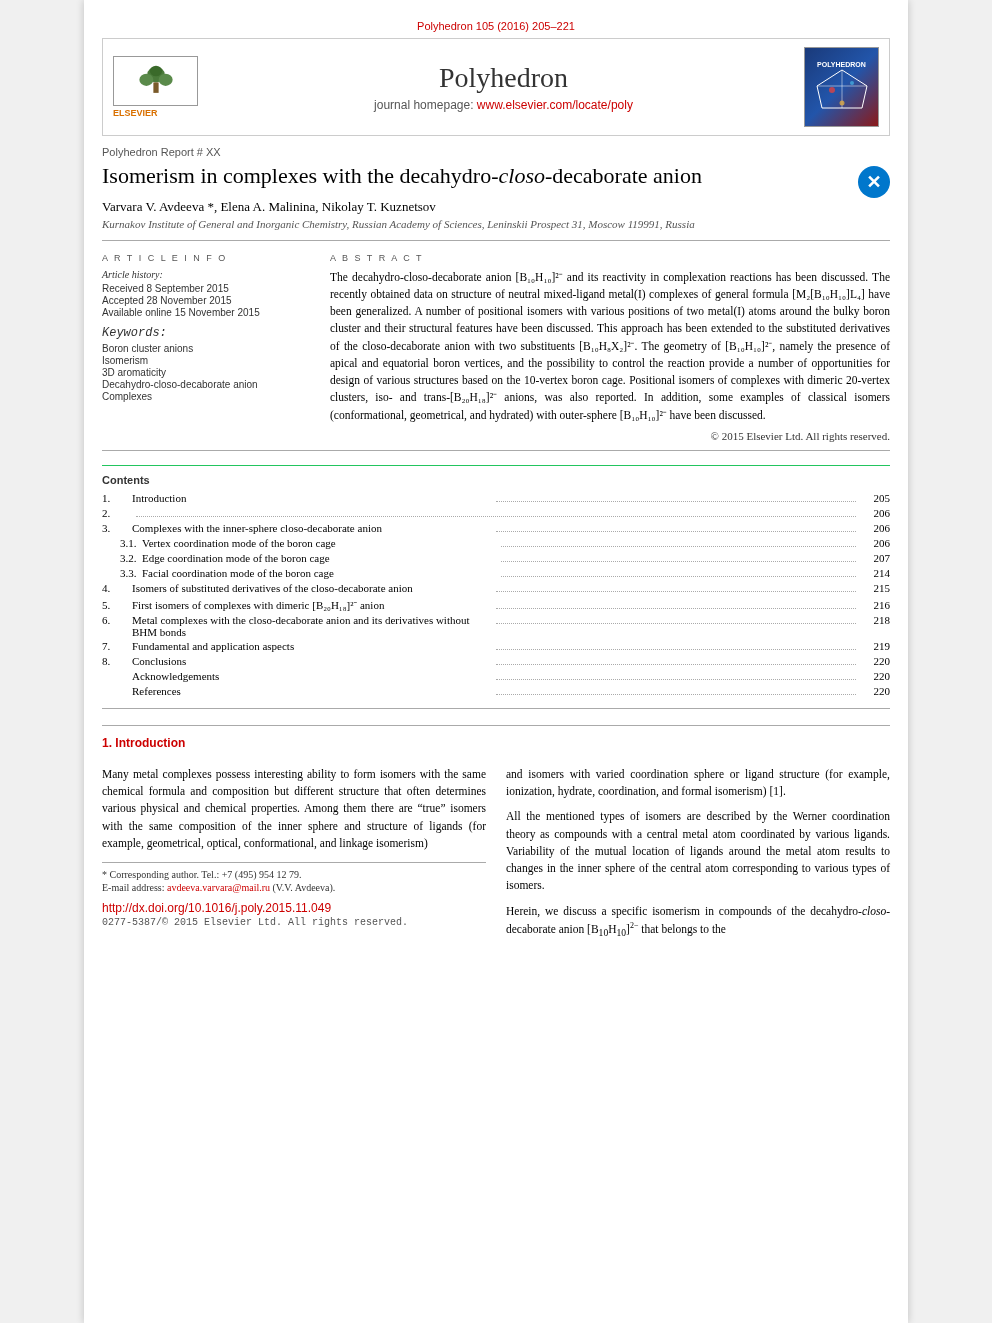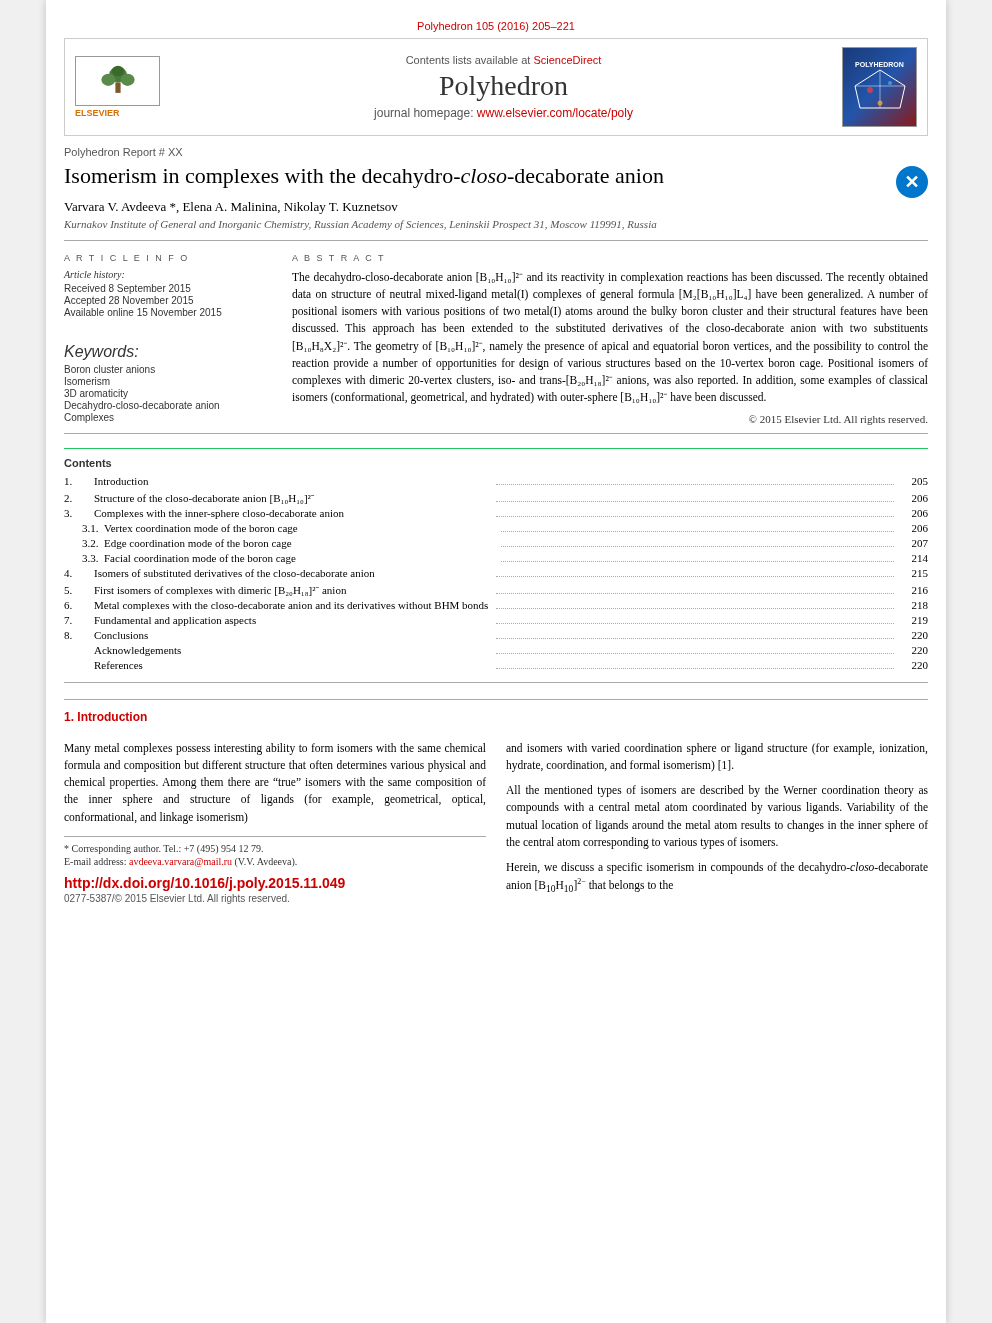--- a/index.html
+++ b/index.html
@@ -6,21 +6,21 @@
     body {
       background: #f0f0f0;
       font-family: 'Times New Roman', Times, serif;
       font-size: 12px;
       color: #000;
       width: 992px;
       min-height: 1323px;
     }
     .page-wrapper {
       background: #fff;
-      width: 900px;
+      width: 824px;
       margin: 0 auto;
       padding: 20px 0 30px 0;
       min-height: 1323px;
       box-shadow: 0 0 8px rgba(0,0,0,0.2);
     }
     
     .doi-link {
       text-align: center;
       color: #c00;
       font-size: 11px;
@@ -208,25 +208,25 @@
       color: #333;
       margin-bottom: 3px;
     }
     .history-item {
       font-size: 10px;
       font-family: Arial, sans-serif;
       color: #333;
       margin-bottom: 1px;
     }
     .keywords-label {
-      font-size: 16px;
+      font-size: 12px;
       font-style: italic;
-      font-family: Liberation Sans, sans-serif;
-      color: #333;
-      margin-top: 25px;
+      font-family: Liberation Mono, monospace;
+      color: #333;
+      margin-top: 8px;
       margin-bottom: 3px;
     }
     .keyword-item {
       font-size: 10px;
       font-family: Arial, sans-serif;
       color: #333;
       margin-bottom: 1px;
     }
 
     
@@ -329,30 +329,29 @@
       font-size: 10px;
       font-family: 'Times New Roman', serif;
       color: #333;
       margin-bottom: 2px;
     }
     .footnote-item a { color: #c00; text-decoration: none; }
     .footer-links {
       margin-top: 8px;
     }
     .footer-doi {
-      font-size: 14px;
+      font-size: 12px;
       color: #c00;
       font-family: Arial, sans-serif;
       margin-bottom: 2px;
-      font-weight: bold;
     }
     .footer-issn {
       font-size: 10px;
       color: #555;
-      font-family: Liberation Sans, sans-serif;
+      font-family: Liberation Mono, monospace;
     }
   </style>
 </head>
 <body>
 
 <div class="page-wrapper">
 
   <div class="doi-link">Polyhedron 105 (2016) 205–221</div>
 
   <div class="journal-header">
@@ -367,23 +366,20 @@
             <ellipse cx="41" cy="18" rx="8" ry="7" fill="#5a8a4a"></ellipse>
             <rect x="27" y="21" width="6" height="12" fill="#7a5a2a"></rect>
             <ellipse cx="30" cy="8" rx="7" ry="6" fill="#3a6a2a"></ellipse>
           </svg>
         </div>
         <div class="elsevier-text">ELSEVIER</div>
       </div>
     </div>
 
     <div class="journal-center">
-      <div class="sciencedirect-link">
-        <span>Contents lists available at </span><a href="#">ScienceDirect</a>
-      </div>
       <div class="journal-name-big">Polyhedron</div>
       <div class="journal-homepage">
         <span>journal homepage: </span><a href="#">www.elsevier.com/locate/poly</a>
       </div>
     </div>
 
     <div class="polyhedron-cover">
       <div class="polyhedron-cover-text">POLYHEDRON</div>
       <svg width="60" height="45" viewBox="0 0 60 45">
         <polygon points="30,2 55,18 50,40 10,40 5,18" fill="none" stroke="#fff" stroke-width="1"></polygon>
@@ -446,21 +442,20 @@
 
       <div class="contents-item">
         <span class="contents-num">1.</span>
         <span class="contents-label">Introduction</span>
         <span class="contents-dots"></span>
         <span class="contents-page">205</span>
       </div>
 
       <div class="contents-item">
         <span class="contents-num">2.</span>
-        <span class="contents-label">Structure of the closo-decaborate anion [B₁₀H₁₀]²⁻</span>
         <span class="contents-dots"></span>
         <span class="contents-page">206</span>
       </div>
 
       <div class="contents-item">
         <span class="contents-num">3.</span>
         <span class="contents-label">Complexes with the inner-sphere closo-decaborate anion</span>
         <span class="contents-dots"></span>
         <span class="contents-page">206</span>
       </div>

